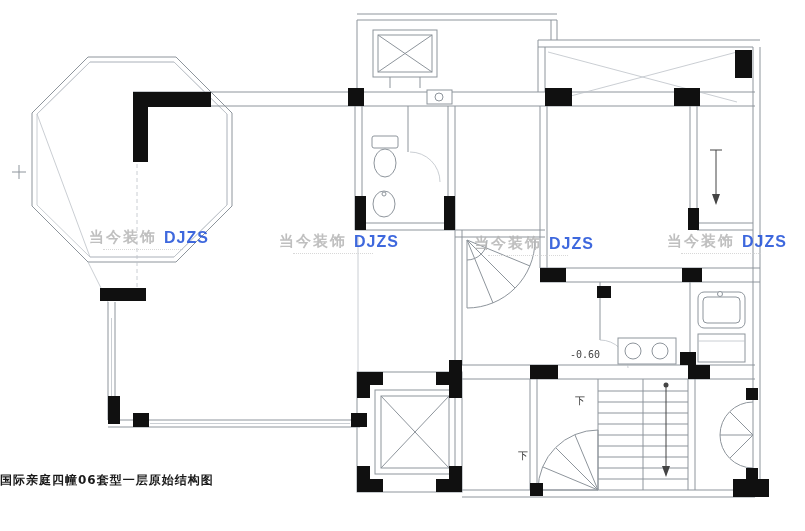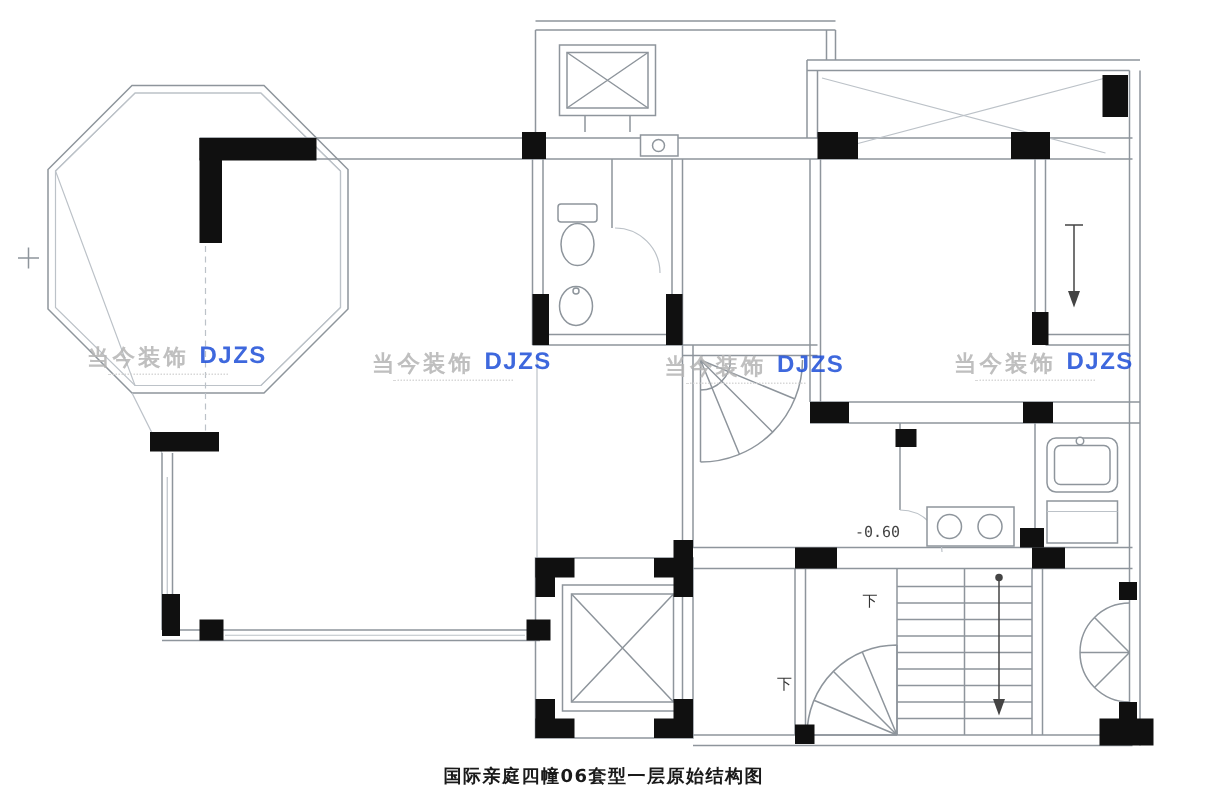--- a/index.html
+++ b/index.html
@@ -15,25 +15,25 @@
          font-family:"DejaVu Sans",sans-serif;}
   svg{position:absolute;left:0;top:0;}
   .tl{stroke:var(--line);stroke-width:1;fill:none;}
   .tll{stroke:var(--line-light);stroke-width:0.8;fill:none;}
   .blk{fill:var(--wall-fill);stroke:none;}
   .fx{stroke:var(--line);stroke-width:1;fill:#ffffff;}
   .arr{stroke:#444;stroke-width:1;fill:none;}
   .arrh{fill:#444;stroke:none;}
   .lvl{font:10px "DejaVu Sans Mono",monospace;fill:#444;}
   .cjk{font:10px "DejaVu Sans",sans-serif;fill:#333;}
-  .wm{position:absolute;display:flex;align-items:center;opacity:.85;white-space:nowrap;}
+  .wm{position:absolute;display:flex;align-items:flex-start;opacity:.85;white-space:nowrap;margin-left:31px;}
   .wm::after{content:"";position:absolute;left:14px;right:26px;bottom:-4px;border-bottom:1px dotted #d2d2d2;}
   .wm-cn{font:600 15px/1 "DejaVu Sans",sans-serif;color:var(--watermark);letter-spacing:2px;}
   .wm-en{font:700 16px/1 "Liberation Sans",sans-serif;color:#1d4ed8;letter-spacing:1px;margin-left:7px;}
-  .caption{position:absolute;left:0;right:0;top:509px;text-align:center;
+  .caption{position:absolute;left:0;right:0;top:472px;text-align:left;
            font:700 12px/1.4 "DejaVu Sans",sans-serif;color:var(--caption);letter-spacing:1px;}
 </style>
 </head>
 <body>
 
 <div class="stage">
 
   <svg width="805" height="531" viewBox="0 0 805 531">
 
     <g>

